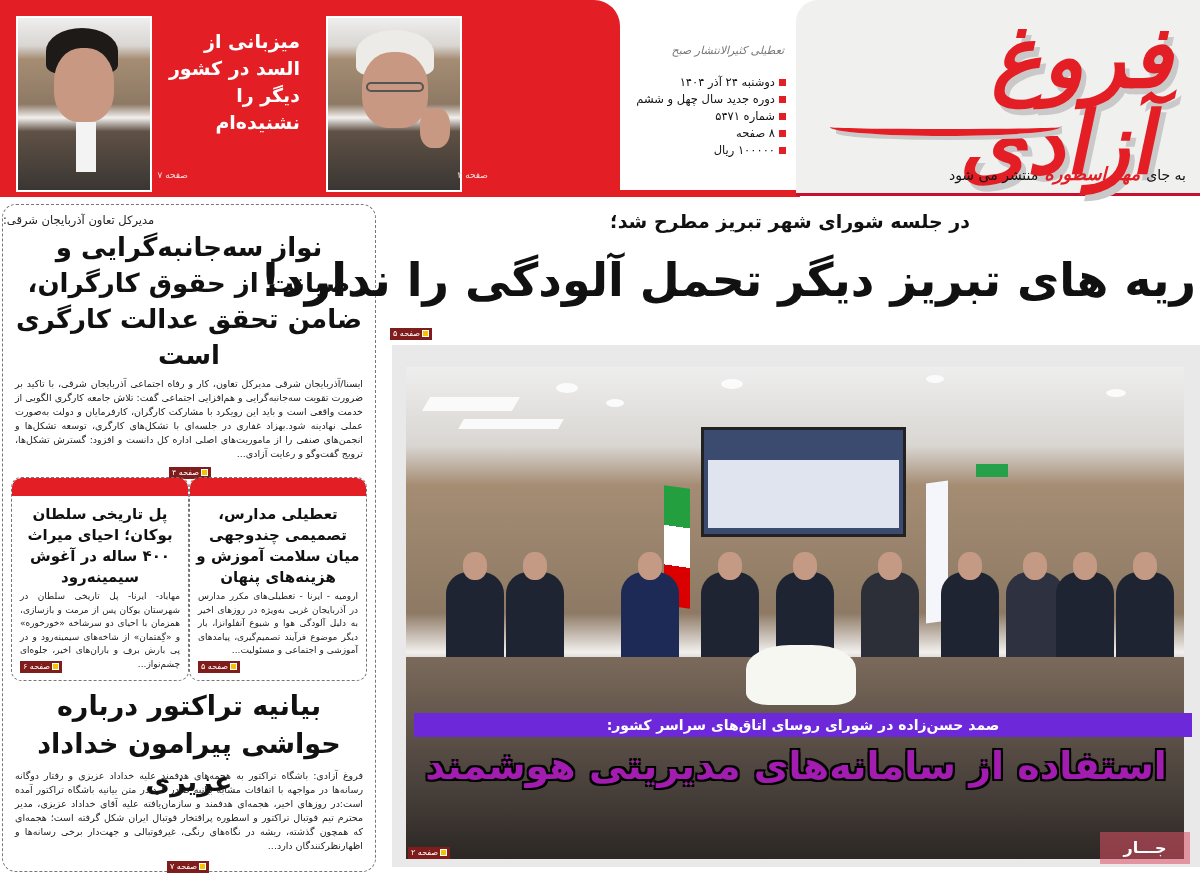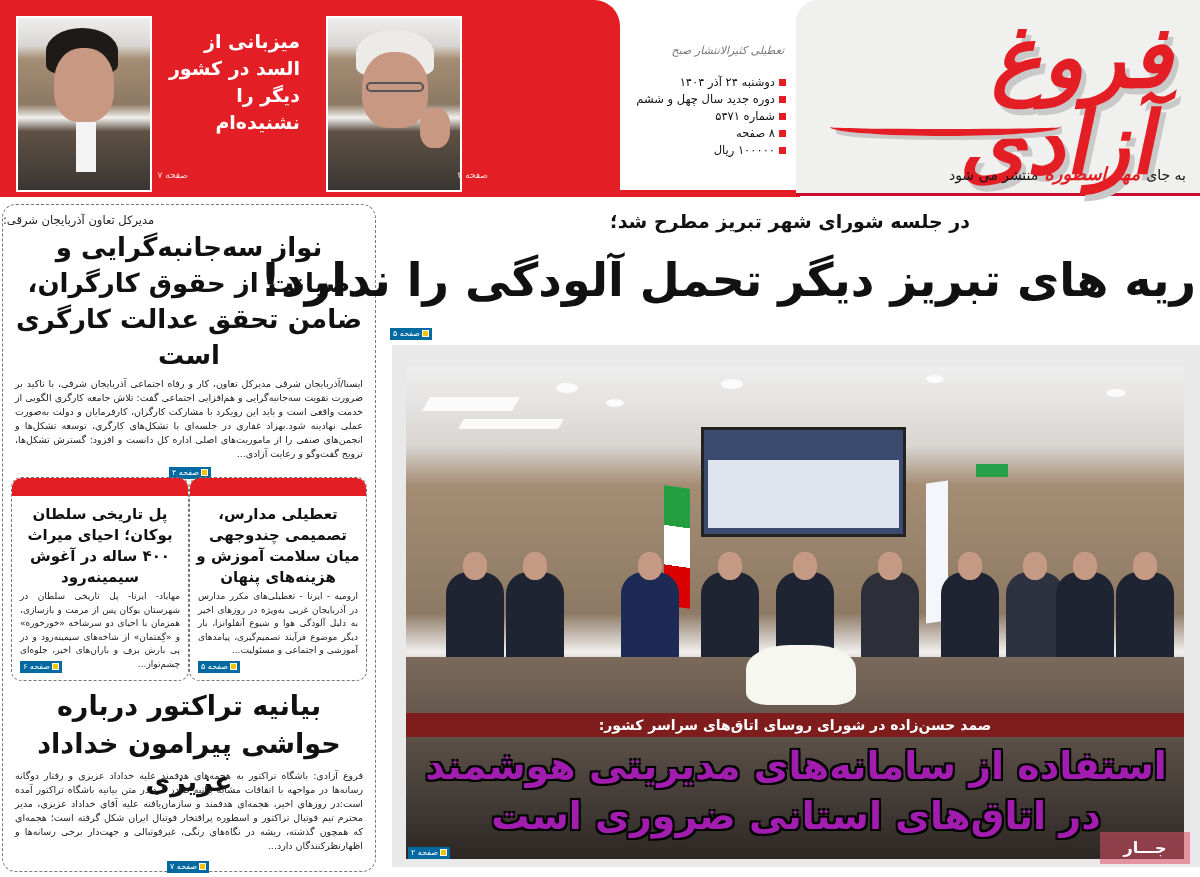--- a/index.html
+++ b/index.html
@@ -35,21 +35,21 @@
     .logo-text { position: absolute; right: 30px; top: 14px; font-family: "DejaVu Serif", serif; font-size: 86px; font-weight: bold; color: #e31e24; text-shadow: 6px 6px 0 #c9c9c9; line-height: 1; letter-spacing: -4px; transform: skewX(-12deg); }
     .logo-swash { position: absolute; left: 34px; top: 118px; width: 230px; height: 18px; border-bottom: 7px solid #e31e24; border-radius: 0 0 60% 60%; box-shadow: 4px 6px 0 -2px #c9c9c9; }
     .tagline { position: absolute; right: 14px; top: 163px; font-size: 14px; color: #111; white-space: nowrap; display: flex; align-items: baseline; gap: 6px; }
     .tagline .brand-small { font-family: "DejaVu Serif", serif; font-style: italic; font-weight: bold; color: #e31e24; font-size: 18px; }
 
     
     .left-col { position: absolute; left: 2px; top: 204px; width: 374px; height: 668px; border: 1px dashed #777; border-radius: 14px; }
     .kicker-s { position: absolute; top: 8px; right: 0; width: 100%; text-align: left; font-size: 11.5px; color: #222; }
     .story1-title { position: absolute; top: 24px; left: 8px; right: 8px; text-align: center; font-weight: bold; font-size: 26px; line-height: 36px; color: #111; }
     .story1-body { position: absolute; top: 172px; left: 12px; right: 12px; text-align: justify; font-size: 9.5px; line-height: 14px; color: #222; }
-    .page-tag { display: inline-flex; align-items: center; gap: 2px; background: #0369a1; color: #fff; font-size: 8px; padding: 1px 3px; line-height: 10px; }
+    .page-tag { display: inline-flex; align-items: center; gap: 2px; background: #7f1d1d; color: #fff; font-size: 8px; padding: 1px 3px; line-height: 10px; }
     .page-tag .dot { width: 7px; height: 7px; background: #f5c400; display: inline-block; border: 1px solid #fff; }
     .pt-abs { position: absolute; }
 
     .sub-box { position: absolute; top: 272px; width: 178px; height: 204px; border: 1px dashed #777; border-radius: 10px; overflow: hidden; }
     .sub-box .cap { position: absolute; top: 0; left: 0; right: 0; height: 18px; background: #e31e24; border-radius: 9px 9px 0 0; }
     .sub-box .t { position: absolute; top: 26px; left: 6px; right: 6px; text-align: center; font-weight: bold; font-size: 15px; line-height: 21px; color: #111; }
     .sub-box .b { position: absolute; top: 112px; left: 8px; right: 8px; text-align: justify; font-size: 9px; line-height: 13.5px; color: #222; }
     .sub-box-r { right: 8px; }
     .sub-box-l { left: 8px; }
 
@@ -68,21 +68,21 @@
     .screen .inner { position: absolute; left: 4px; right: 4px; top: 30px; bottom: 6px; background: #dfe4ee; }
     .flag-ir { position: absolute; left: 258px; top: 120px; width: 26px; height: 120px; background: linear-gradient(180deg, #239f40 0 33%, #fff 33% 66%, #da0000 66% 100%); transform: skewY(8deg); }
     .flag-chamber { position: absolute; left: 520px; top: 115px; width: 22px; height: 140px; background: #f4f6fb; transform: skewY(-8deg); }
     .exit-sign { position: absolute; left: 570px; top: 97px; width: 32px; height: 13px; background: #27a04a; }
     .people-row { position: absolute; left: 0; right: 0; top: 175px; height: 120px; }
     .person { position: absolute; bottom: 0; width: 58px; height: 90px; background: #1f2433; border-radius: 22px 22px 4px 4px; }
     .person::before { content: ""; position: absolute; left: 17px; top: -20px; width: 24px; height: 28px; background: #c49a84; border-radius: 45%; }
     .table-area { position: absolute; left: 0; right: 0; top: 290px; height: 202px; background: linear-gradient(180deg, #7b6a5b 0%, #4c433d 60%, #2c2724 100%); }
     .flowers { position: absolute; left: 340px; top: 278px; width: 110px; height: 60px; background: #f7f7f2; border-radius: 40% 40% 20% 20%; }
 
-    .photo-caption-bar { position: absolute; left: 14px; top: 368px; width: 778px; height: 24px; background: #7f1d1d; color: #fff; font-weight: bold; font-size: 14px; line-height: 24px; text-align: center; }
+    .photo-caption-bar { position: absolute; left: 22px; top: 368px; width: 778px; height: 24px; background: #6d28d9; color: #fff; font-weight: bold; font-size: 14px; line-height: 24px; text-align: center; }
     .photo-headline { position: absolute; left: 24px; right: 24px; top: 396px; text-align: center; color: #a21caf; font-weight: bold; font-size: 38px; line-height: 50px; text-shadow: 0 0 3px #000, 2px 2px 0 #000, -2px -2px 0 #000, 2px -2px 0 #000, -2px 2px 0 #000; }
     .photo-pagetag { position: absolute; left: 16px; top: 496px; }
     .watermark { position: absolute; left: 1100px; top: 832px; width: 90px; height: 32px; background: rgba(220, 80, 100, 0.55); color: #fff; font-weight: bold; font-size: 16px; line-height: 32px; text-align: center; }
   </style>
 </head>
 <body>
 
 <div class="masthead">
   <div class="red-band"></div>
   <div class="red-underline"></div>
@@ -225,21 +225,20 @@
       <div class="person" style="left:600px;background:#2e3240;"></div>
       <div class="person" style="left:650px;"></div>
       <div class="person" style="left:710px;"></div>
     </div>
     <div class="table-area"></div>
     <div class="flowers"></div>
   </div>
   <div class="photo-caption-bar">صمد حسن‌زاده در شورای روسای اتاق‌های سراسر کشور:</div>
   <div class="photo-headline">
     <div>استفاده از سامانه‌های مدیریتی هوشمند</div>
-    <div>در اتاق‌های استانی ضروری است</div>
   </div>
   <div class="photo-pagetag">
     <span class="page-tag">
         <span class="dot"></span>
         <span>صفحه ۲</span>
       </span>
   </div>
 </div>
 
 <div class="watermark">جـــار</div>

